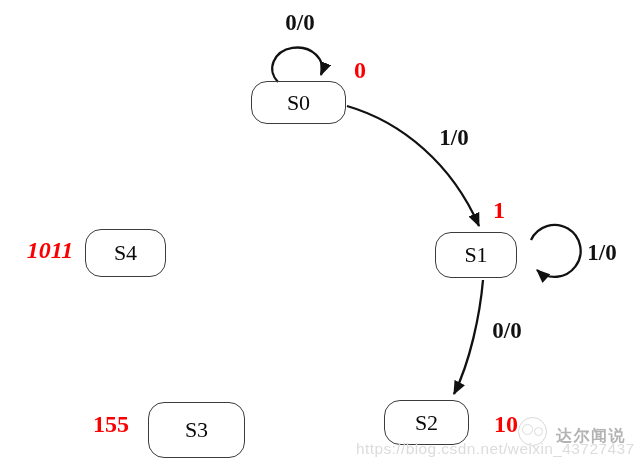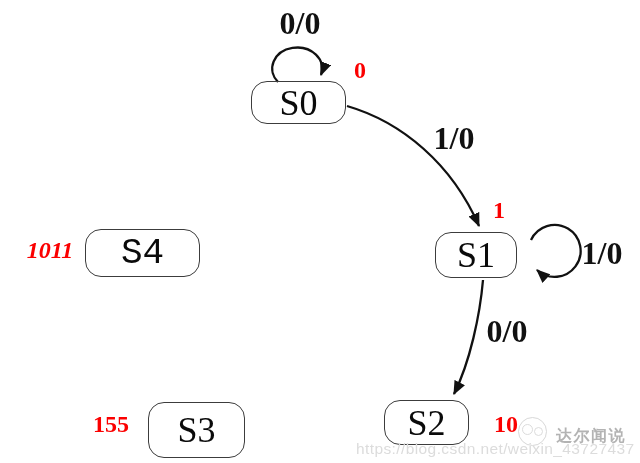--- a/index.html
+++ b/index.html
@@ -4,30 +4,30 @@
 <style>
   html,body{margin:0;padding:0;background:#fff;}
   .canvas{
     position:relative;width:640px;height:463px;background:#ffffff;overflow:hidden;
     font-family:"Liberation Serif","DejaVu Serif",serif;
   }
   .edges{position:absolute;left:0;top:0;width:640px;height:463px;}
   .node{
     position:absolute;border:1.5px solid #3c3c3c;border-radius:16px;
     display:flex;align-items:center;justify-content:center;
-    font-size:36px;color:#0a0a0a;background:transparent;box-sizing:border-box;
+    font-size:22px;color:#0a0a0a;background:transparent;box-sizing:border-box;
   }
   .node-s0{left:251px;top:81px;width:95px;height:43px;}
   .node-s1{left:435px;top:232px;width:82px;height:46px;}
   .node-s2{left:384px;top:400px;width:85px;height:45px;}
   .node-s3{left:148px;top:402px;width:97px;height:56px;}
-  .node-s4{left:85px;top:229px;width:115px;height:48px;font-family:Liberation Mono, monospace;}
+  .node-s4{left:85px;top:229px;width:81px;height:48px;}
   .edge-label{
     position:absolute;transform:translate(-50%,-50%);
-    font-weight:bold;font-size:32px;color:#111111;white-space:nowrap;
+    font-weight:bold;font-size:23px;color:#111111;white-space:nowrap;
   }
   .lbl-loop-s0{left:300px;top:23px;}
   .lbl-s0-s1{left:454px;top:138px;}
   .lbl-loop-s1{left:602px;top:253px;}
   .lbl-s1-s2{left:507px;top:331px;}
   .annotation{
     position:absolute;transform:translate(-50%,-50%);
     font-weight:bold;font-size:24px;color:#fb0000;white-space:nowrap;
   }
   .ann-s0{left:360px;top:70px;}

